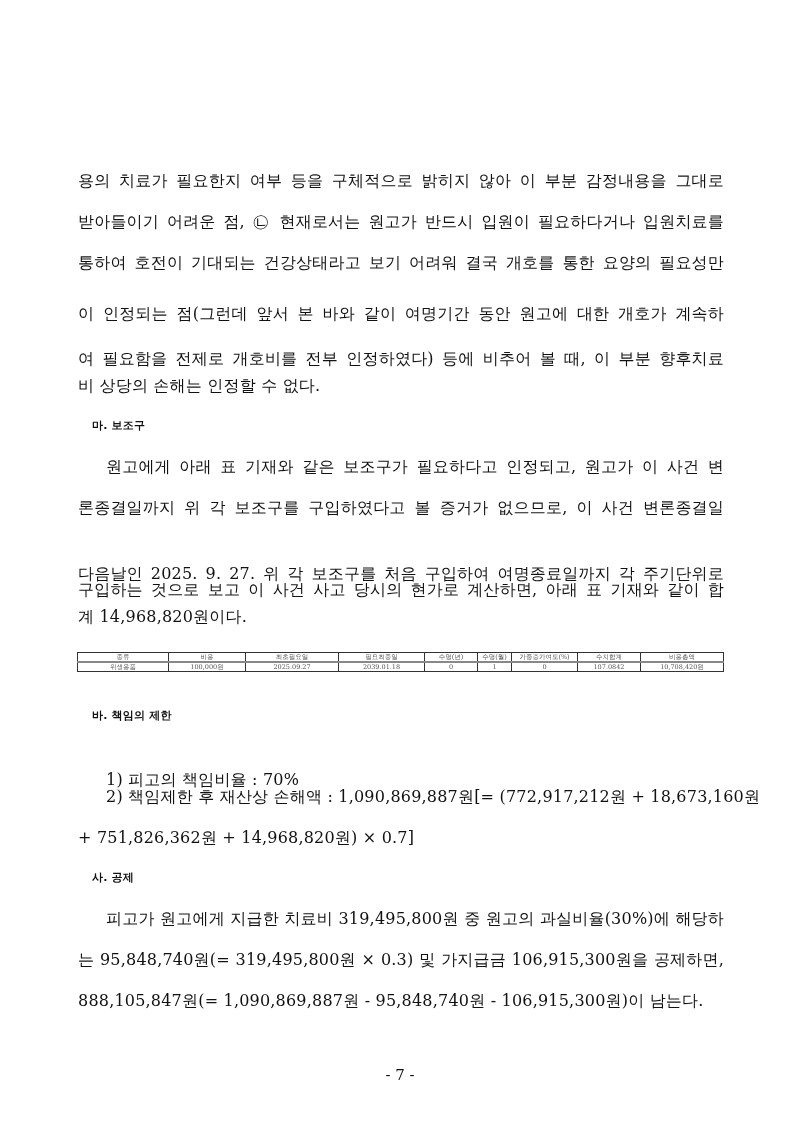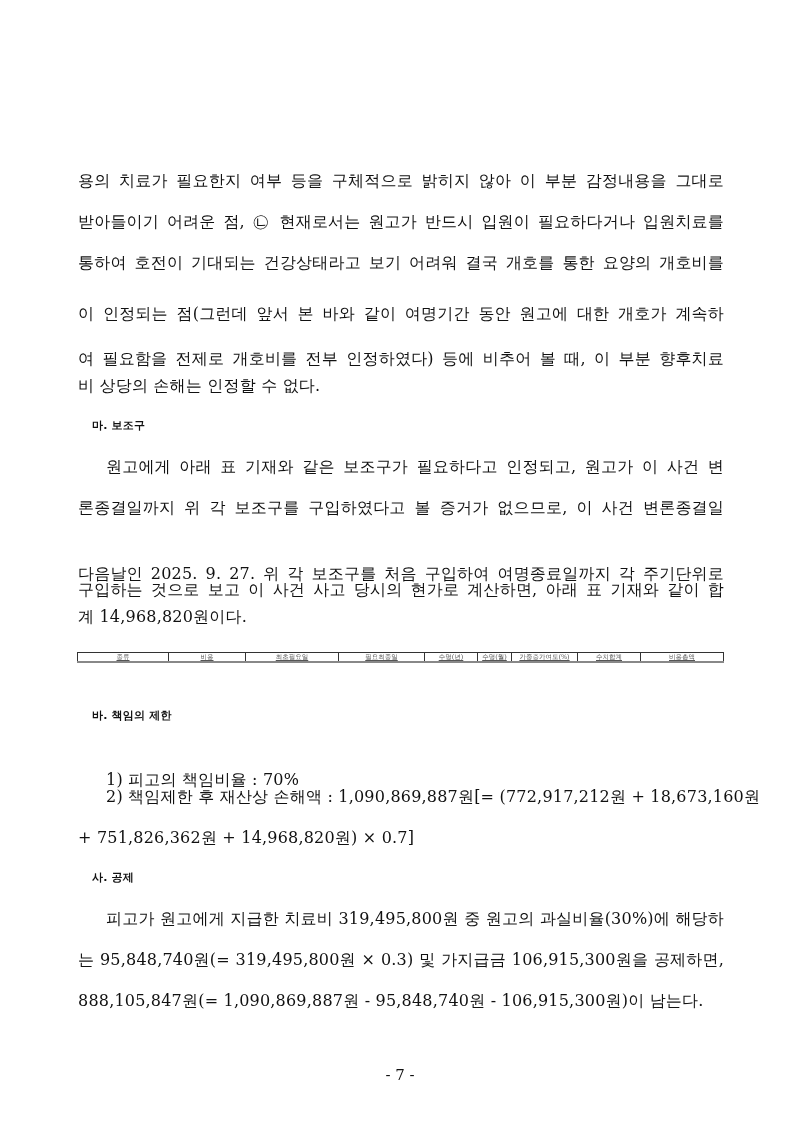--- a/index.html
+++ b/index.html
@@ -10,32 +10,32 @@
   .justify { text-align: justify; text-align-last: justify; }
   .heading { font-family: "DejaVu Sans", "Liberation Sans", sans-serif; font-weight: bold;
              font-size: 11px; left: 92px; }
   .indent { left: 106px; width: 618px; }
   .sub { left: 106px; margin-top: 24px; }
   table.aids { position: absolute; left: 77px; top: 652px; width: 646px;
                border-collapse: collapse; font-size: 6.5px; font-family: "DejaVu Serif", serif;
                color: #555; table-layout: fixed; }
   table.aids th, table.aids td { border: 1px solid #333; padding: 0; height: 8px;
                line-height: 8px; text-align: center; font-weight: normal; white-space: nowrap; overflow: hidden; }
-  table.aids thead tr { border-bottom: 2px solid #888; text-decoration: underline; }
+  table.aids thead tr { border-bottom: 2px solid #888; }
   .pageno { position: absolute; left: 0; width: 800px; top: 1066px; text-align: center;
             font-size: 15px; font-family: "DejaVu Serif", serif; }
 </style>
 </head>
 <body>
 
 <div>
 
   <div class="line justify" style="top:171px">용의 치료가 필요한지 여부 등을 구체적으로 밝히지 않아 이 부분 감정내용을 그대로</div>
   <div class="line justify" style="top:212px">받아들이기 어려운 점, ㉡ 현재로서는 원고가 반드시 입원이 필요하다거나 입원치료를</div>
-  <div class="line justify" style="top:253px">통하여 호전이 기대되는 건강상태라고 보기 어려워 결국 개호를 통한 요양의 개호비를</div>
+  <div class="line justify" style="top:253px">통하여 호전이 기대되는 건강상태라고 보기 어려워 결국 개호를 통한 요양의 필요성만</div>
   <div class="line justify" style="top:304px">이 인정되는 점(그런데 앞서 본 바와 같이 여명기간 동안 원고에 대한 개호가 계속하</div>
   <div class="line justify" style="top:349px">여 필요함을 전제로 개호비를 전부 인정하였다) 등에 비추어 볼 때, 이 부분 향후치료</div>
   <div class="line" style="top:376px">비 상당의 손해는 인정할 수 없다.</div>
 
   <div class="line heading" style="top:416px">마. 보조구</div>
 
   <div class="line justify indent" style="top:457px">원고에게 아래 표 기재와 같은 보조구가 필요하다고 인정되고, 원고가 이 사건 변</div>
   <div class="line justify" style="top:498px">론종결일까지 위 각 보조구를 구입하였다고 볼 증거가 없으므로, 이 사건 변론종결일</div>
   <div class="line justify" style="top:564px">다음날인 2025. 9. 27. 위 각 보조구를 처음 구입하여 여명종료일까지 각 주기단위로</div>
   <div class="line justify" style="top:580px">구입하는 것으로 보고 이 사건 사고 당시의 현가로 계산하면, 아래 표 기재와 같이 합</div>
@@ -60,20 +60,31 @@
         <th>최초필요일</th>
         <th>필요최종일</th>
         <th>수명(년)</th>
         <th>수명(월)</th>
         <th>가중증가여도(%)</th>
         <th>수치합계</th>
         <th>비용총액</th>
       </tr>
     </thead>
     <tbody>
+      <tr>
+        <td>위생용품</td>
+        <td>100,000원</td>
+        <td>2025.09.27</td>
+        <td>2039.01.18</td>
+        <td>0</td>
+        <td>1</td>
+        <td>0</td>
+        <td>107.0842</td>
+        <td>10,708,420원</td>
+      </tr>
     </tbody>
   </table>
 
   <div class="line heading" style="top:706px">바. 책임의 제한</div>
   <div class="line sub" style="top:746px">1) 피고의 책임비율 : 70%</div>
   <div class="line justify indent" style="top:787px">2) 책임제한 후 재산상 손해액 : 1,090,869,887원[= (772,917,212원 + 18,673,160원</div>
   <div class="line" style="top:828px">+ 751,826,362원 + 14,968,820원) × 0.7]</div>
 
   <div class="line heading" style="top:868px">사. 공제</div>
   <div class="line justify indent" style="top:909px">피고가 원고에게 지급한 치료비 319,495,800원 중 원고의 과실비율(30%)에 해당하</div>

